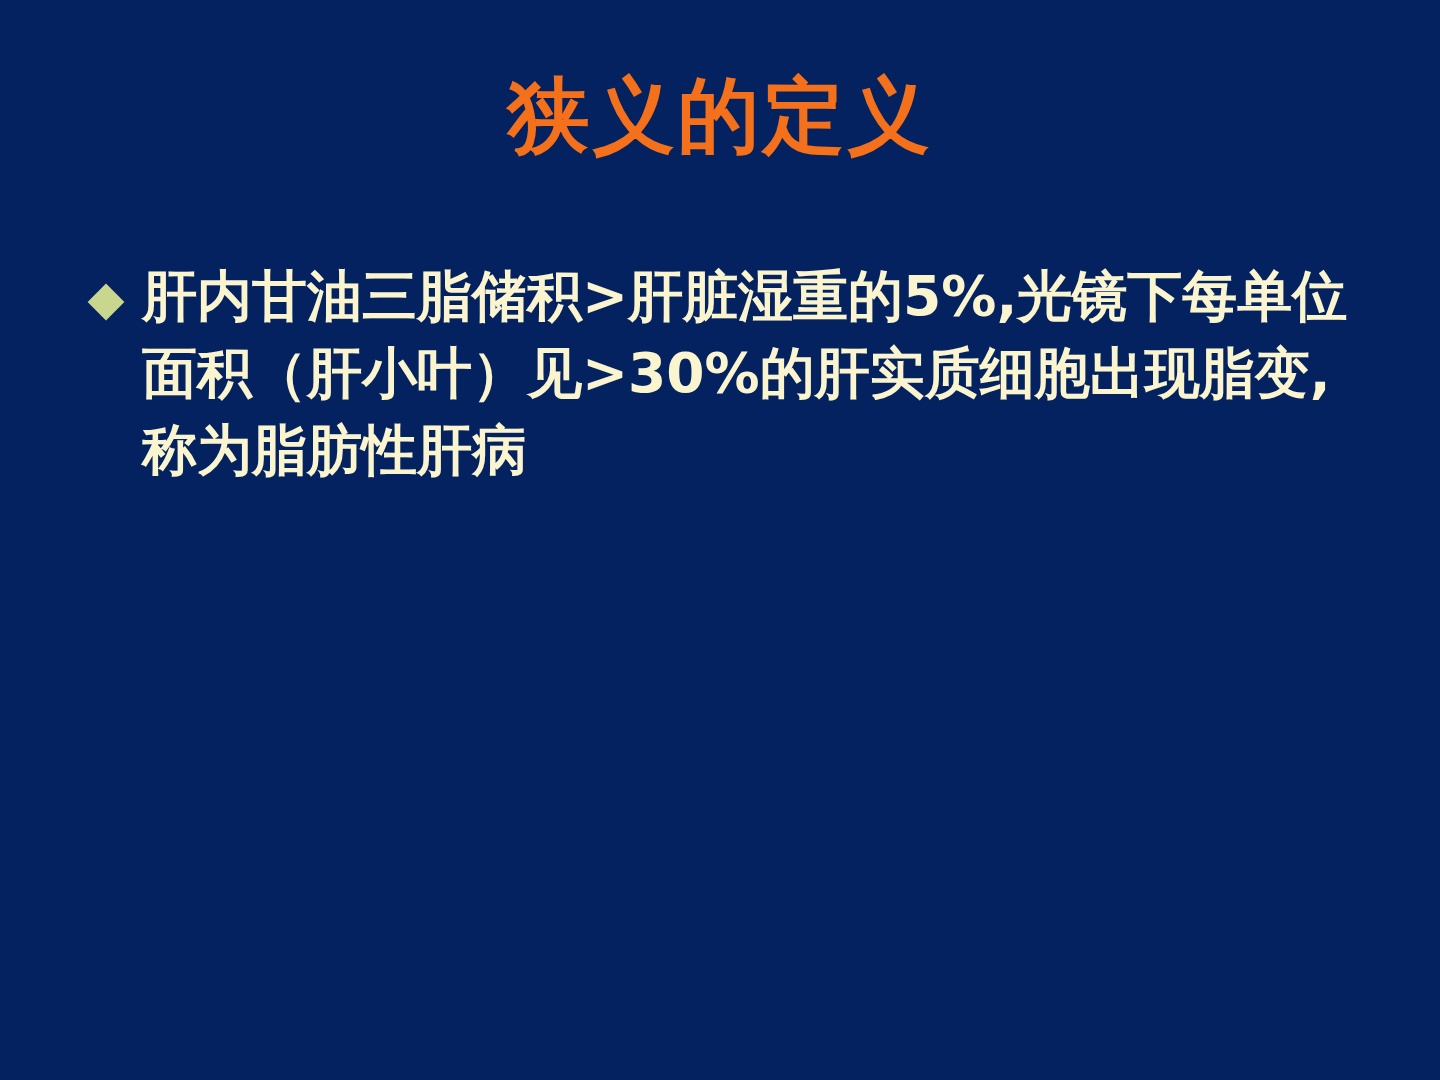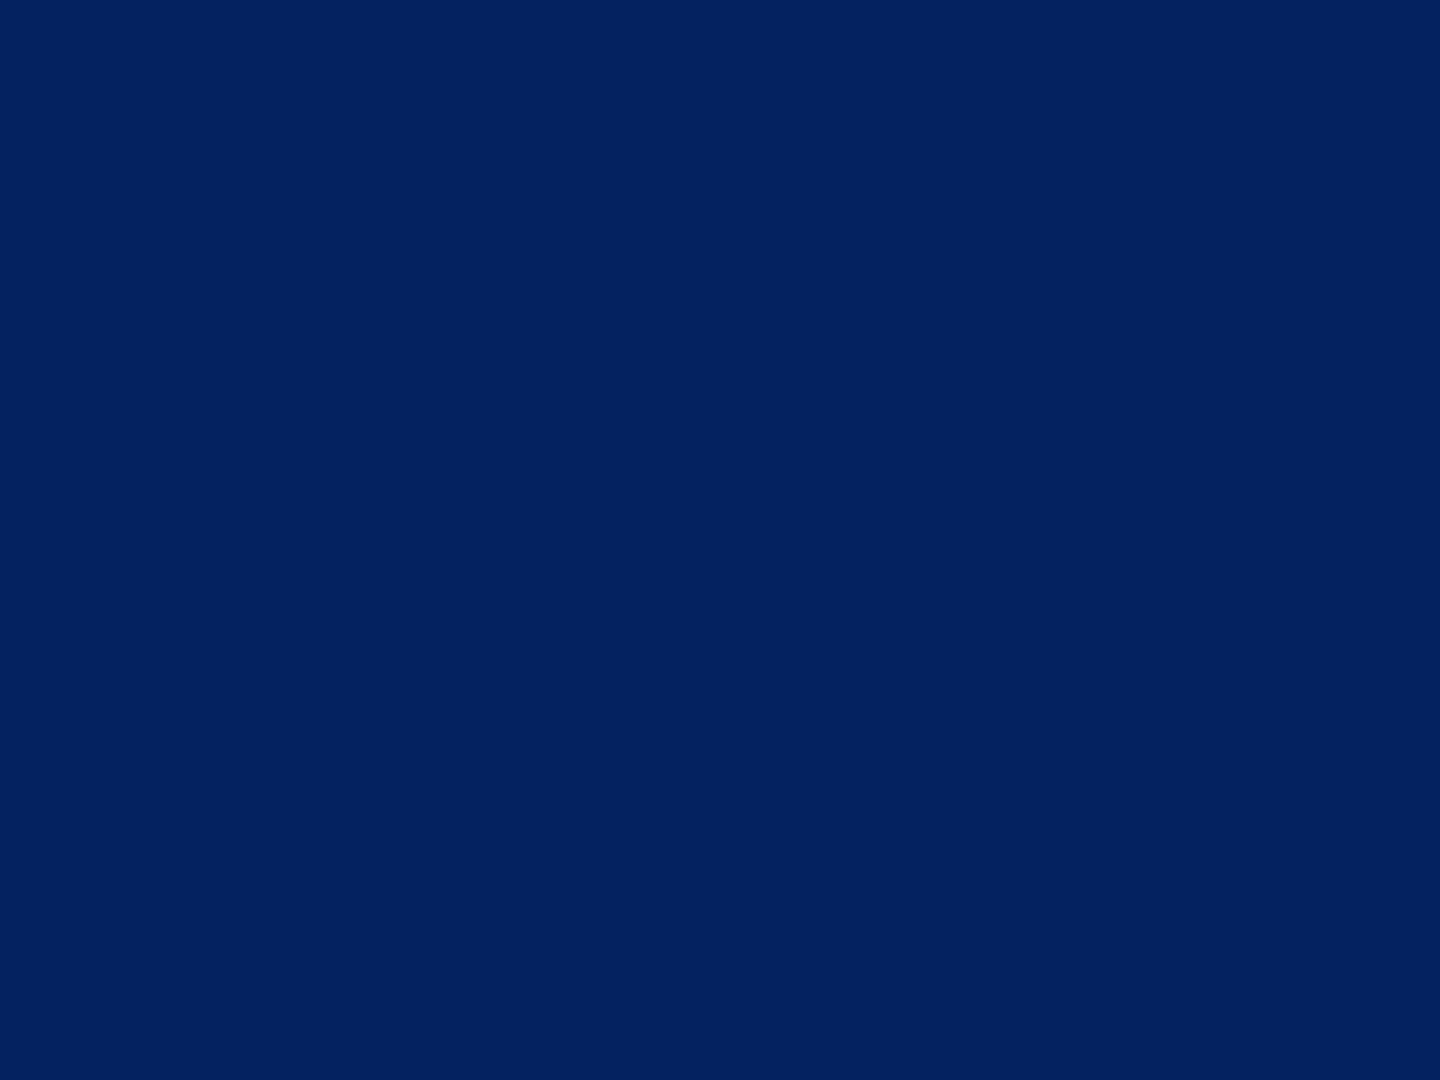--- a/index.html
+++ b/index.html
@@ -73,15 +73,24 @@
 
   .bullet-text {
     display: block;
   }
 </style>
 </head>
 <body style="background: rgb(4, 34, 96);">
 
 <div class="slide" style="background: rgb(4, 34, 96);">
 
+  <div class="slide-title" style="color: rgb(244, 112, 26);">狭义的定义</div>
 
+  <div class="body-block">
+
+    <div class="bullet-item" style="color: rgb(250, 245, 206);">
+      <span class="bullet-marker" style="background: rgb(201, 214, 142);"></span>
+      <span class="bullet-text">肝内甘油三脂储积&gt;肝脏湿重的5%,光镜下每单位面积（肝小叶）见&gt;30%的肝实质细胞出现脂变,称为脂肪性肝病</span>
+    </div>
+
+  </div>
 
 </div>
 
 </body></html>

